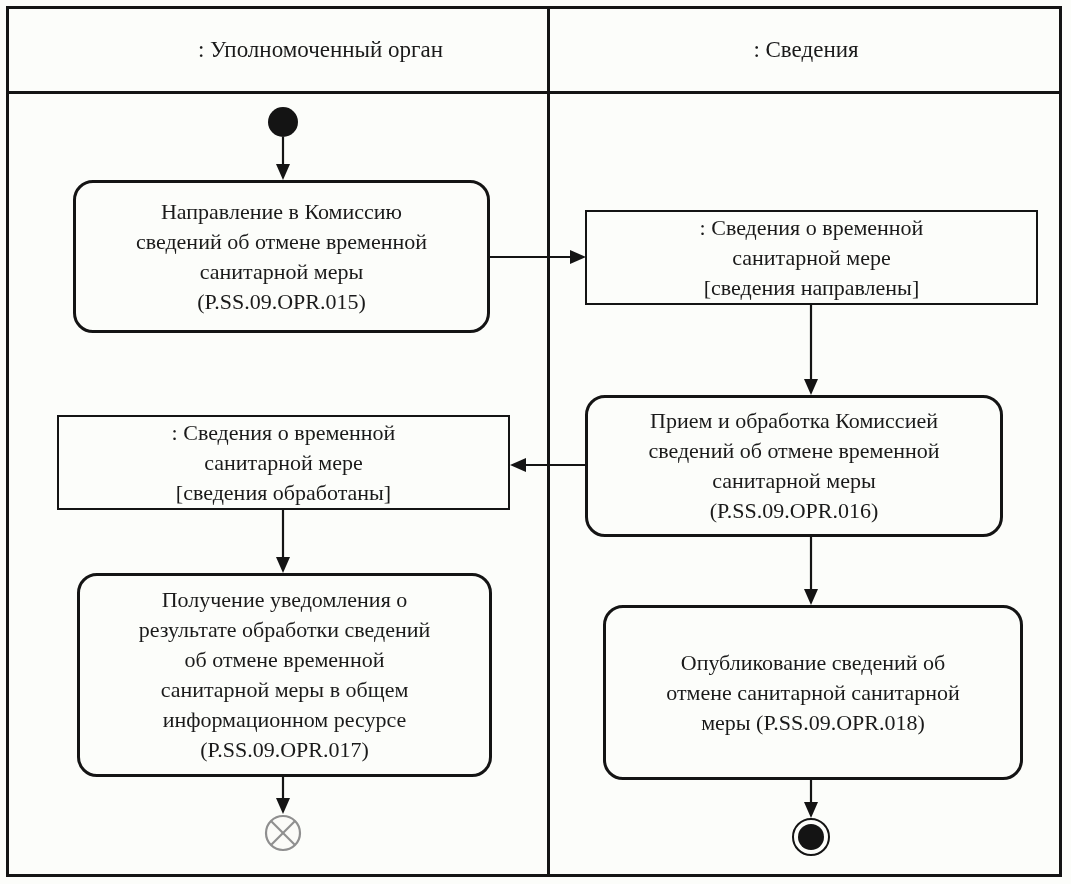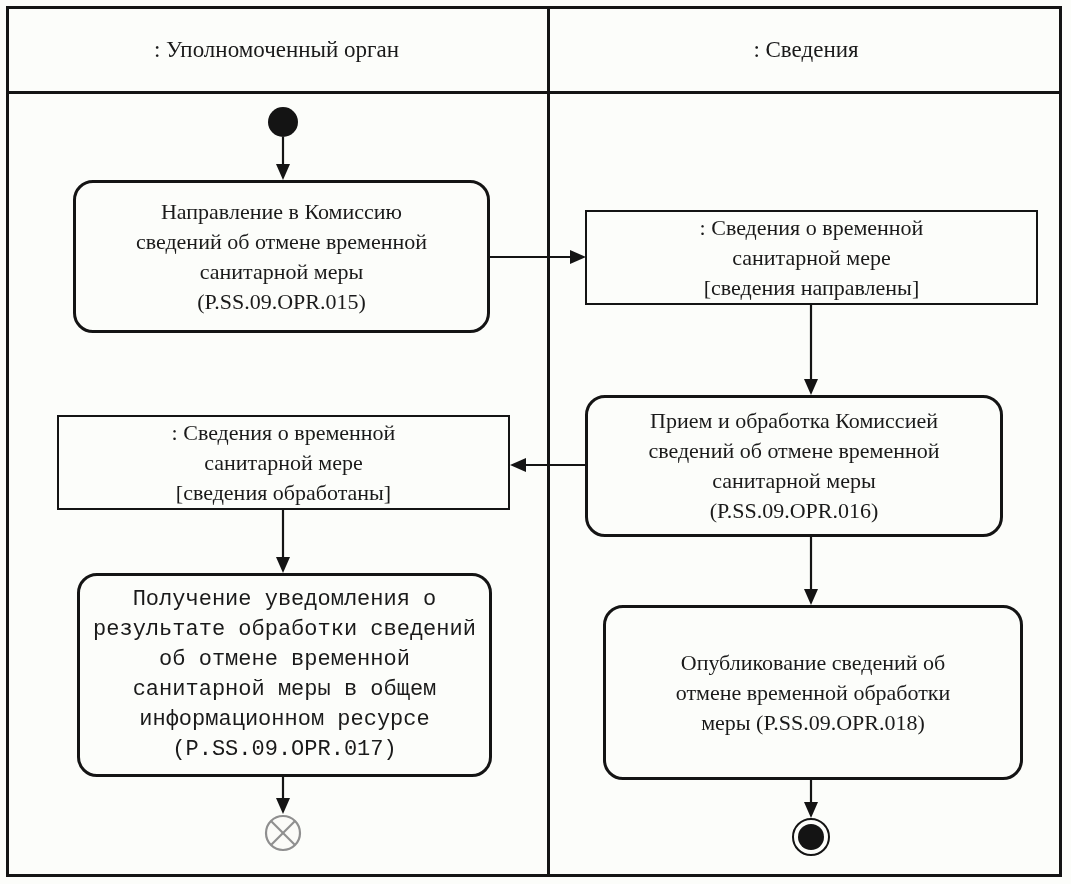--- a/index.html
+++ b/index.html
@@ -20,21 +20,21 @@
   }
   .hline{
     position:absolute;left:6px;top:91px;width:1056px;height:3px;
     background:#141414;
   }
   .lane-title{
     position:absolute;top:9px;height:82px;
     display:flex;align-items:center;justify-content:center;
     font-size:23px;
   }
-  .lane-title.left{left:6px;width:541px;}
+  .lane-title.left{left:6px;width:541px;padding-left:44px;}
   .lane-title.right{left:550px;width:512px;}
   .node{
     position:absolute;box-sizing:border-box;
     display:flex;align-items:center;justify-content:center;
     text-align:center;background:#fcfdfa;
   }
   .action{border:3px solid #141414;border-radius:20px;}
   .objectnode{border:2.5px solid #141414;font-family:Liberation Serif, serif;}
   .label{white-space:pre-line;font-size:22px;line-height:30px;}
   svg.overlay{position:absolute;left:0;top:0;}
@@ -132,28 +132,28 @@
 санитарной меры
 (P.SS.09.OPR.016)</div>
   </div>
 
   <div class="node objectnode" style="left:57px;top:415px;width:453px;height:95px;">
     <div class="label">: Сведения о временной
 санитарной мере
 [сведения обработаны]</div>
   </div>
 
-  <div class="node action" style="left:77px;top:573px;width:415px;height:204px;font-family:Liberation Mono, monospace;">
+  <div class="node action" style="left:77px;top:573px;width:415px;height:204px;">
     <div class="label">Получение уведомления о
 результате обработки сведений
 об отмене временной
 санитарной меры в общем
 информационном ресурсе
 (P.SS.09.OPR.017)</div>
   </div>
 
   <div class="node action" style="left:603px;top:605px;width:420px;height:175px;">
     <div class="label">Опубликование сведений об
-отмене временной обработки
+отмене санитарной санитарной
 меры (P.SS.09.OPR.018)</div>
   </div>
 
 </div>
 
 </body></html>

